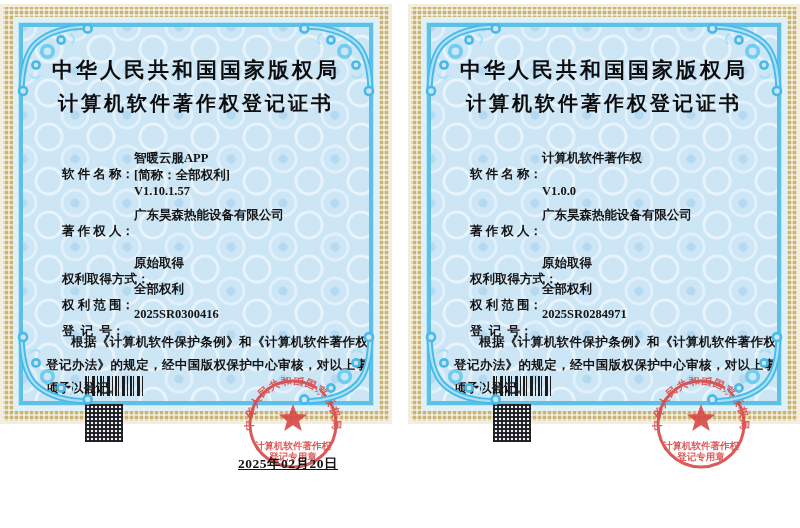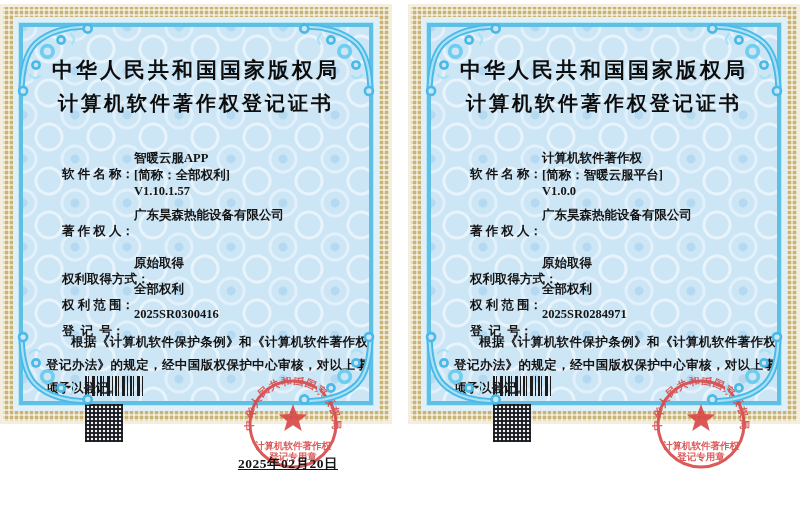--- a/index.html
+++ b/index.html
@@ -179,21 +179,20 @@
         <use href="#flourish"></use>
       </svg>
 
     <div class="content">
       <div class="abs title l1">中华人民共和国国家版权局</div>
       <div class="abs title l2">计算机软件著作权登记证书</div>
 
 
       <div class="abs field-label" style="top:146px">软 件 名 称：</div>
       <div class="abs field-value" style="top:146px">计算机软件著作权</div>
-      <div class="abs field-value" style="top:163px">[简称：智暖云服平台]</div>
       <div class="abs field-value" style="top:180px">V1.0.0</div>
 
       <div class="abs field-label" style="top:203px">著 作 权 人：</div>
       <div class="abs field-value" style="top:203px">广东昊森热能设备有限公司</div>
 
       <div class="abs field-label" style="top:251px">权利取得方式：</div>
       <div class="abs field-value" style="top:251px">原始取得</div>
 
       <div class="abs field-label" style="top:277px">权 利 范 围：</div>
       <div class="abs field-value" style="top:277px">全部权利</div>

